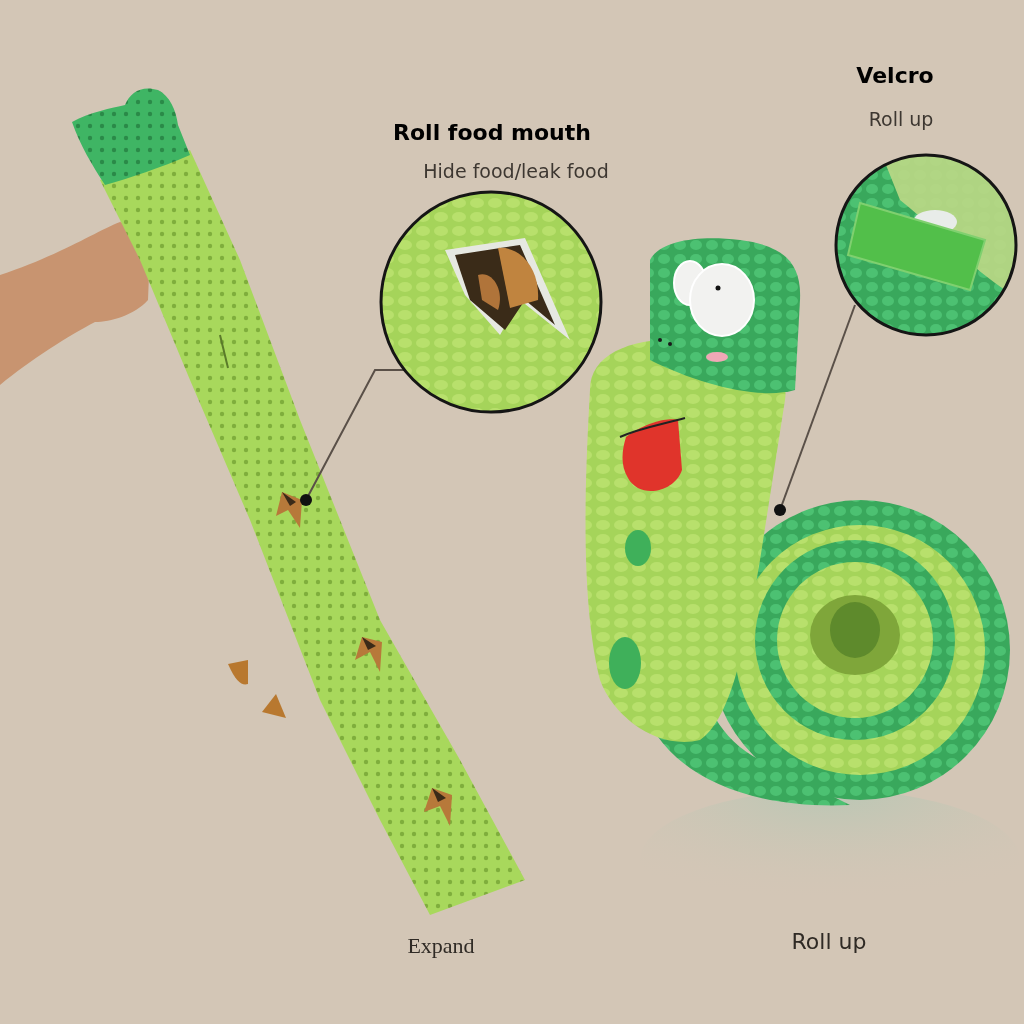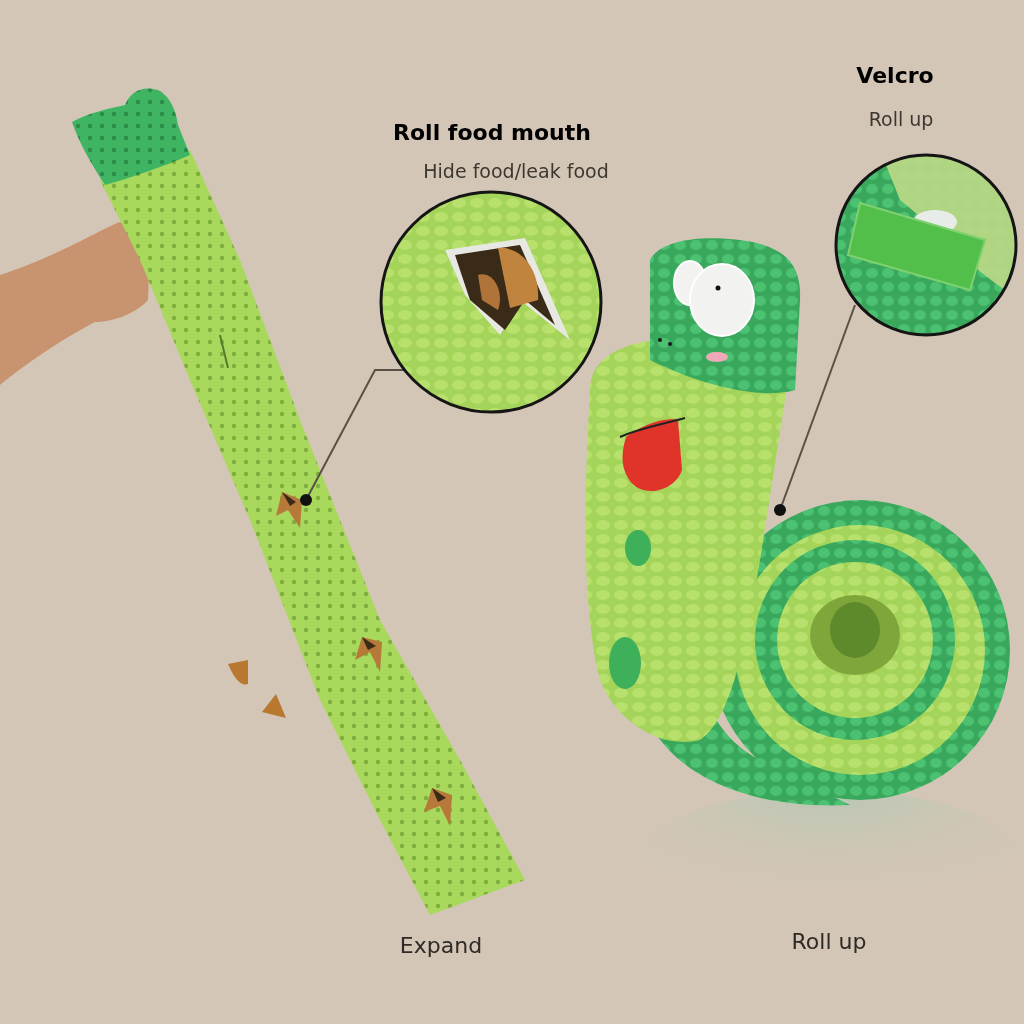--- a/index.html
+++ b/index.html
@@ -138,14 +138,14 @@
     <circle cx="670" cy="344" r="2" fill="#1a1a1a"></circle>
   </g>
 </svg>
 
 <div class="label title" style="left:492px; top:120px;">Roll food mouth</div>
 <div class="label sub" style="left:504px; top:160px;margin-left:12px;">Hide food/leak food</div>
 
 <div class="label title" style="left:895px; top:63px;">Velcro</div>
 <div class="label sub" style="left:901px; top:108px;">Roll up</div>
 
-<div class="label caption" style="left:441px; top:933px;">Expand</div>
+<div class="label caption" style="left:441px; top:933px;font-family:Liberation Serif, serif;">Expand</div>
 <div class="label caption" style="left:829px; top:929px;">Roll up</div>
 
 </body></html>

